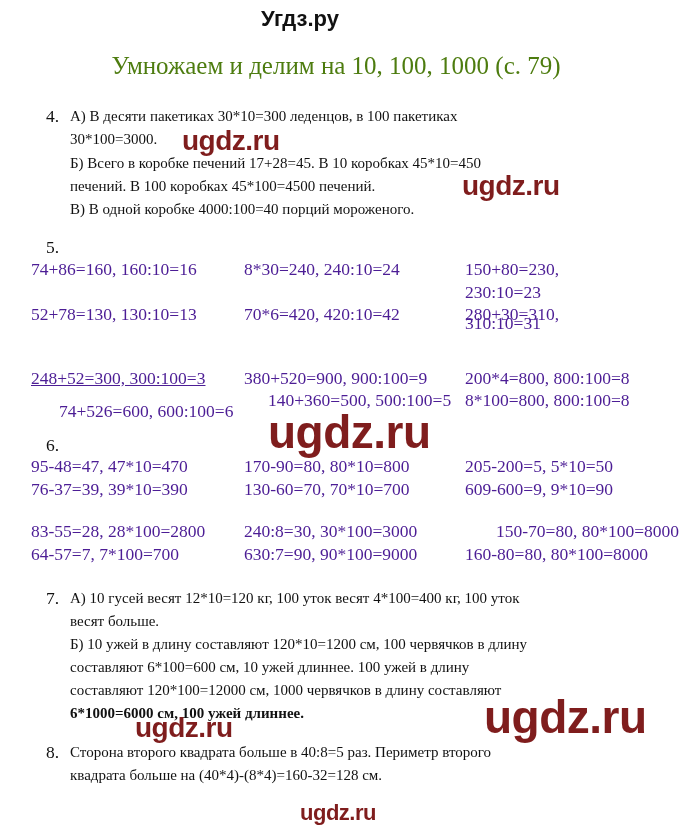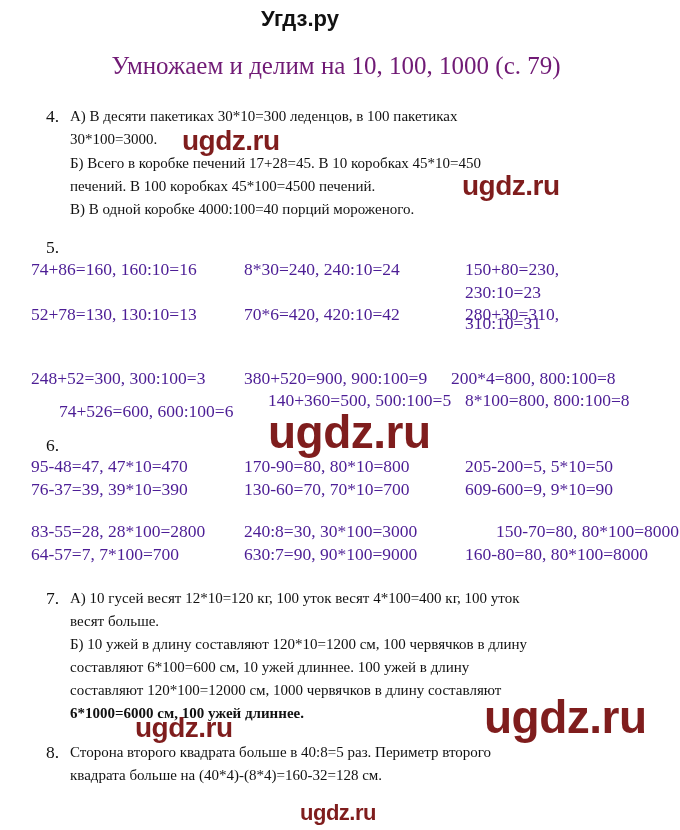--- a/index.html
+++ b/index.html
@@ -7,21 +7,21 @@
     width: 680px; height: 830px; position: relative; overflow: hidden;
     font-family: "Liberation Serif", "DejaVu Serif", serif; color: #111;
   }
   .site-title {
     position: absolute; top: 6px; left: 0; width: 600px; text-align: center;
     font-family: "Liberation Sans", "DejaVu Sans", sans-serif; font-weight: bold;
     font-size: 22px; color: #111;
   }
   .page-title {
     position: absolute; top: 52px; left: 0; width: 672px; text-align: center;
-    font-size: 25px; color: #701a75;
+    font-size: 25px; color: #4d7c0f;
   }
   .txt { position: absolute; font-size: 15px; line-height: 22px; white-space: nowrap; color: #111; }
   .num { position: absolute; font-size: 17.5px; line-height: 22px; color: #111; }
   .wm {
     position: absolute; font-family: "Liberation Sans", "DejaVu Sans", sans-serif;
     font-weight: bold; color: #7f1d1d; white-space: nowrap; letter-spacing: -0.5px;
   }
   .cell { position: absolute; font-size: 17.5px; line-height: 22px; white-space: nowrap; color: #4c1d95; }
 </style>
 </head>
@@ -43,23 +43,23 @@
   <div class="num" style="left:46px; top:236px;">5.</div>
   <div class="cell" style="left:31px; top:258px;">74+86=160, 160:10=16</div>
   <div class="cell" style="left:244px; top:258px;">8*30=240, 240:10=24</div>
   <div class="cell" style="left:465px; top:258px;">150+80=230,</div>
   <div class="cell" style="left:465px; top:281px;">230:10=23</div>
   <div class="cell" style="left:31px; top:303px;">52+78=130, 130:10=13</div>
   <div class="cell" style="left:244px; top:303px;">70*6=420, 420:10=42</div>
   <div class="cell" style="left:465px; top:303px;">280+30=310,</div>
   <div class="cell" style="left:465px; top:312px;">310:10=31</div>
 
-  <div class="cell" style="left:31px; top:367px;">248+52=300, 300:100=3</div>
+  <div class="cell" style="left:31px; top:367px;text-decoration:underline;">248+52=300, 300:100=3</div>
   <div class="cell" style="left:244px; top:367px;">380+520=900, 900:100=9</div>
-  <div class="cell" style="left:451px; top:367px;">200*4=800, 800:100=8</div>
+  <div class="cell" style="left:465px; top:367px;">200*4=800, 800:100=8</div>
   <div class="cell" style="left:31px; top:400px;margin-left:28px;">74+526=600, 600:100=6</div>
   <div class="cell" style="left:228px; top:389px;margin-left:40px;">140+360=500, 500:100=5</div>
   <div class="cell" style="left:465px; top:389px;">8*100=800, 800:100=8</div>
 </div>
 
 <div>
   <div class="num" style="left:46px; top:434px;">6.</div>
   <div class="cell" style="left:31px; top:455px;">95-48=47, 47*10=470</div>
   <div class="cell" style="left:244px; top:455px;">170-90=80, 80*10=800</div>
   <div class="cell" style="left:465px; top:455px;">205-200=5, 5*10=50</div>

